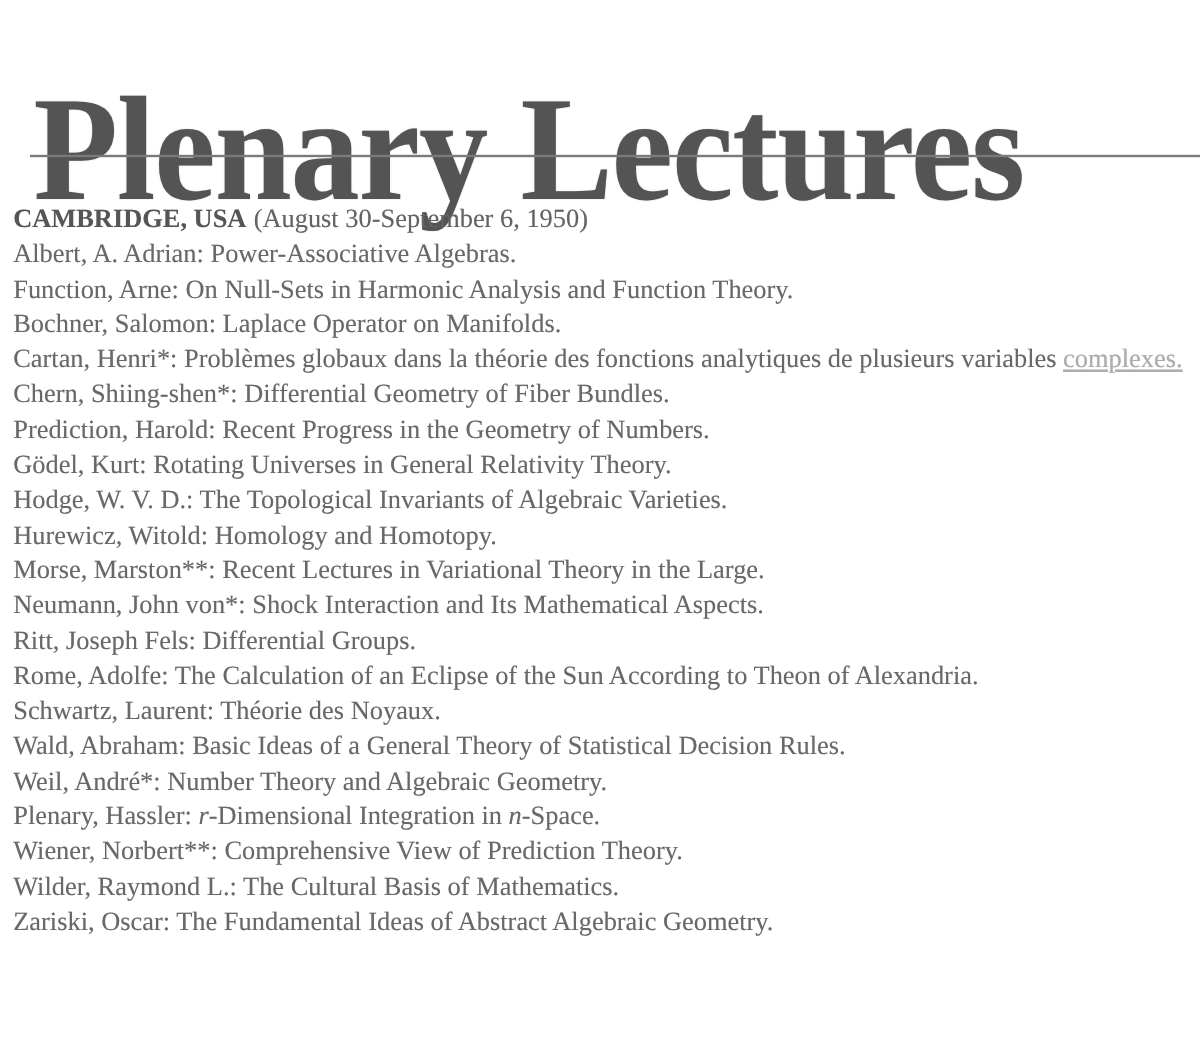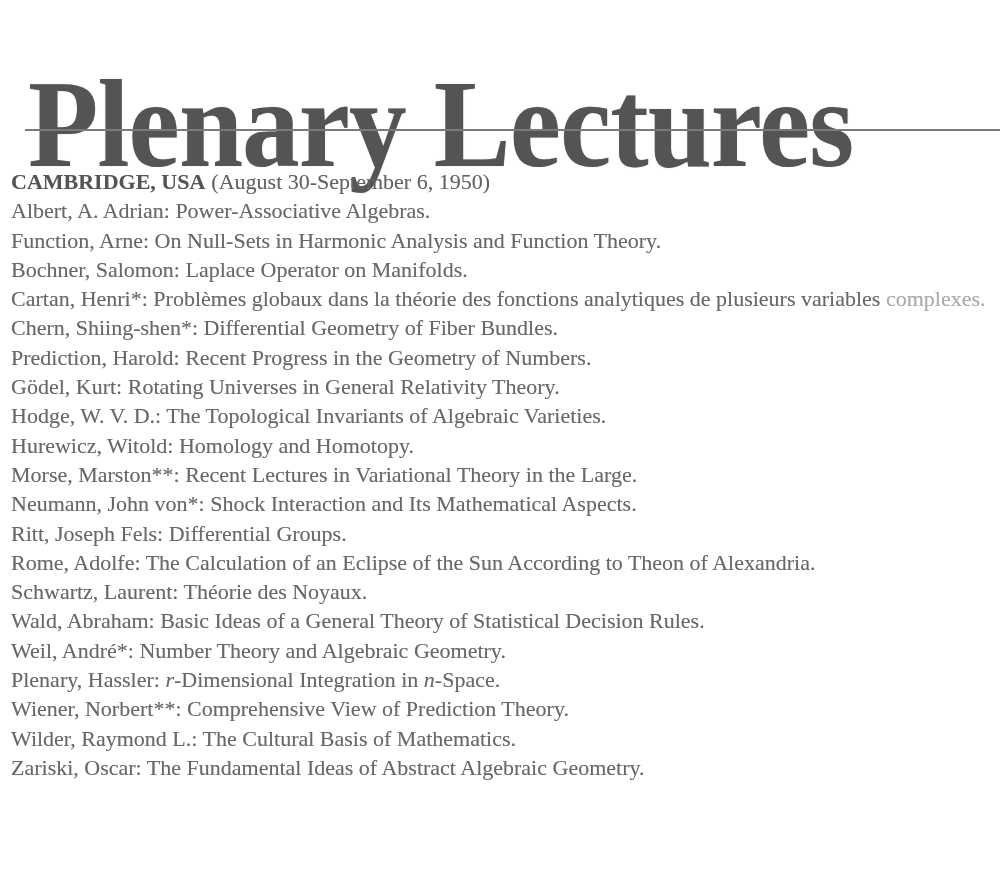--- a/index.html
+++ b/index.html
@@ -57,20 +57,21 @@
   }
   .congress-dates {
     margin-left: 6px;
     color: #636363;
   }
   .it {
     font-style: italic;
   }
   .faded {
     color: #adadad;
+    text-decoration: underline;
   }
 </style>
 </head>
 <body>
 
 <div class="page">
 
   <h1 class="page-title">Plenary Lectures</h1>
 
   <div class="divider"></div>

